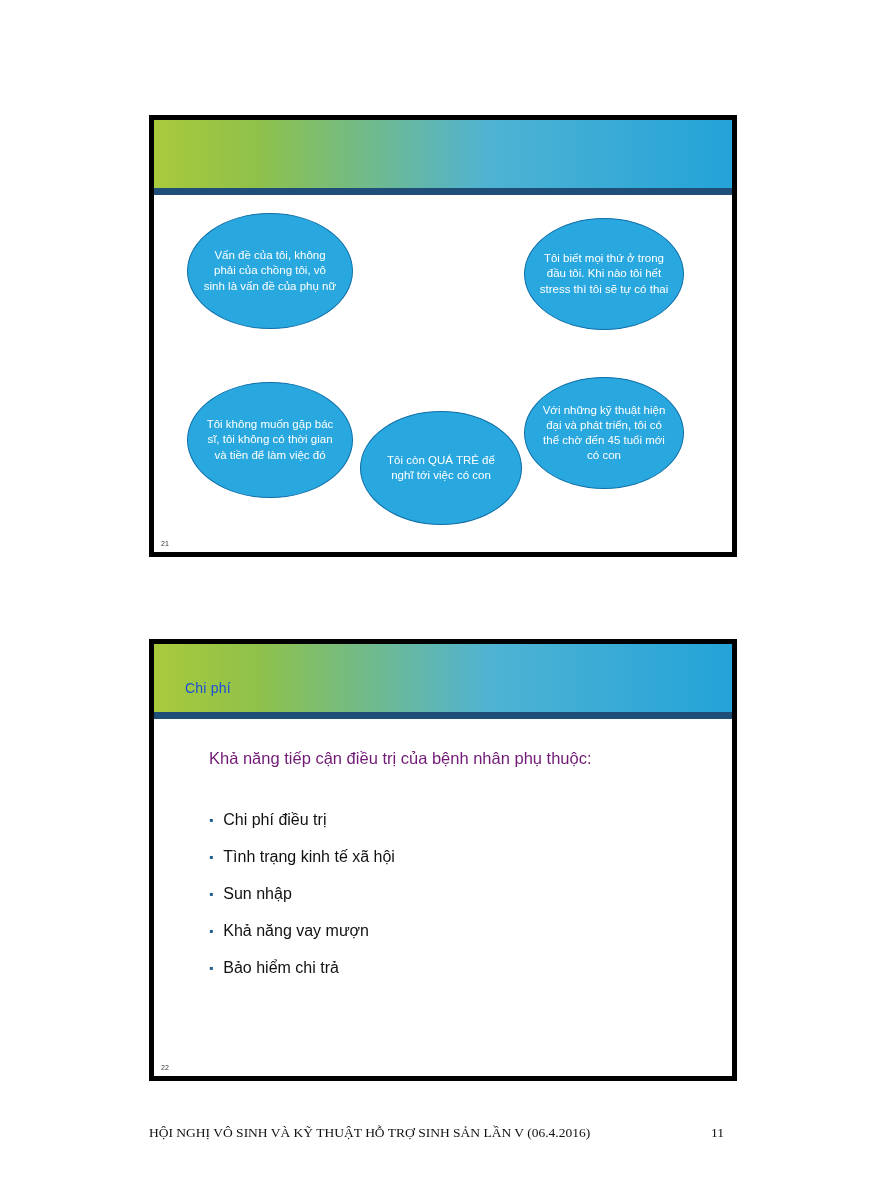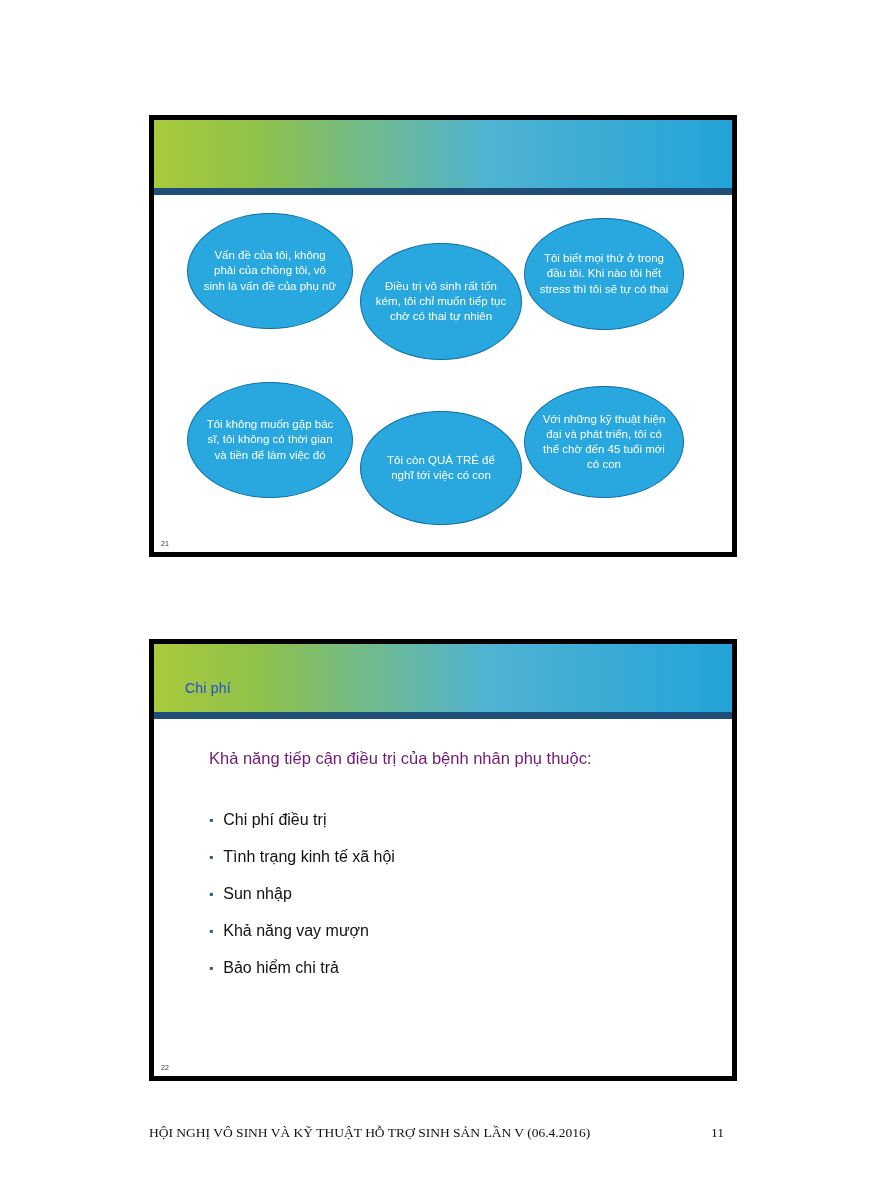--- a/index.html
+++ b/index.html
@@ -124,21 +124,21 @@
     border-color: #29a8e0 transparent transparent transparent;
   }
 
   #bubble-5 { left: 206px; top: 291px; width: 162px; height: 114px; }
   #bubble-5 .bubble-tail {
     left: 57px; top: 398px;
     border-width: 30px 13px 0 13px;
     border-color: #29a8e0 transparent transparent transparent;
   }
 
-  #bubble-6 { left: 370px; top: 266px; width: 160px; height: 112px; align-items: center; }
+  #bubble-6 { left: 370px; top: 257px; width: 160px; height: 112px; align-items: center; }
   #bubble-6 .bubble-tail {
     left: 40px; top: 360px;
     border-width: 26px 12px 0 12px;
     border-color: #29a8e0 transparent transparent transparent;
   }
 
   
   .lead-text {
     position: absolute;
     left: 55px;
@@ -193,24 +193,20 @@
 
   <div class="slide" id="slide-21">
     <div class="slide-banner"></div>
     <div class="slide-banner-rule"></div>
 
     <div class="bubble" id="bubble-1">
       <span class="btext">Vấn đề của tôi, không phải của chồng tôi, vô sinh là vấn đề của phụ nữ</span>
       <span class="bubble-tail"></span>
     </div>
 
-    <div class="bubble" id="bubble-2">
-      <span class="btext">Điều trị vô sinh rất tốn kém, tôi chỉ muốn tiếp tục chờ có thai tự nhiên</span>
-      <span class="bubble-tail"></span>
-    </div>
 
     <div class="bubble" id="bubble-3">
       <span class="btext">Tôi biết mọi thứ ở trong đầu tôi. Khi nào tôi hết stress thì tôi sẽ tự có thai</span>
       <span class="bubble-tail"></span>
     </div>
 
     <div class="bubble" id="bubble-4">
       <span class="btext">Tôi không muốn gặp bác sĩ, tôi không có thời gian và tiền để làm việc đó</span>
       <span class="bubble-tail"></span>
     </div>

